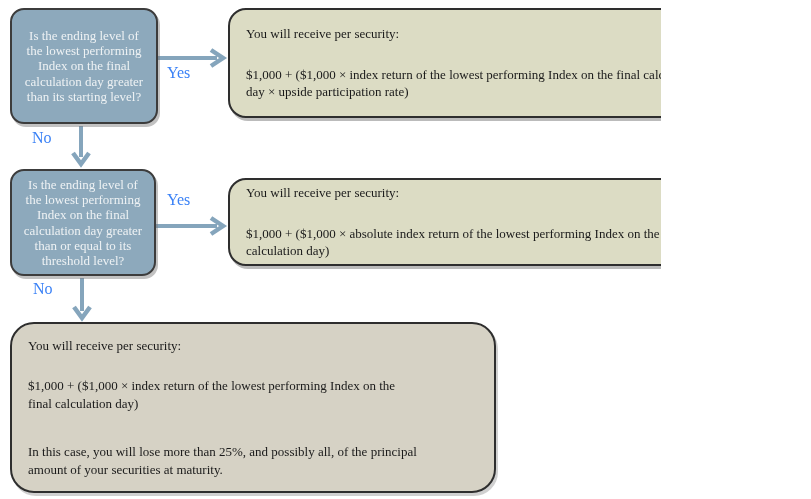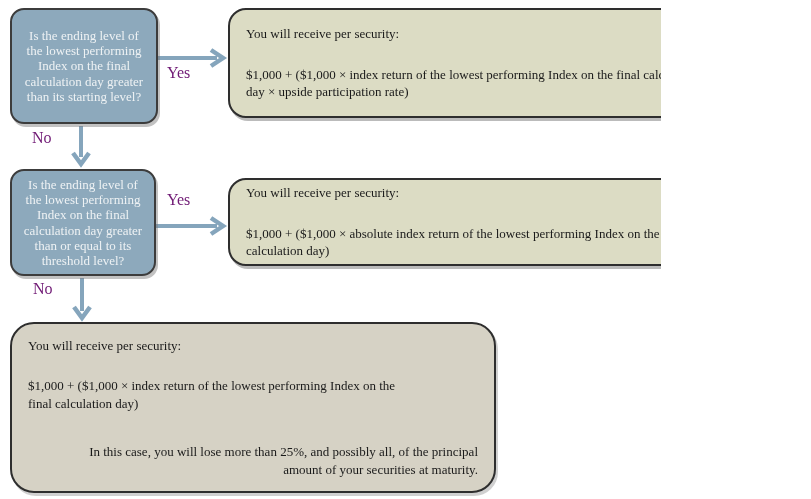--- a/index.html
+++ b/index.html
@@ -60,30 +60,30 @@
   }
   .payout-final {
     background: #d6d2c5;
     border-radius: 24px;
     box-shadow: 2px 3px 0 rgba(120,120,120,0.35);
   }
   .pre {
     white-space: pre-line;
     margin: 0;
   }
-  .note-gap { margin-top: 8px; text-align: right; }
+  .note-gap { margin-top: 8px; }
   .q1 { left: 10px;  top: 8px;   width: 148px; height: 116px; }
   .p1 { left: 228px; top: 8px;   width: 575px; height: 110px; }
   .q2 { left: 10px;  top: 169px; width: 146px; height: 107px; }
   .p2 { left: 228px; top: 178px; width: 575px; height: 88px;  }
   .p3 { left: 10px;  top: 322px; width: 486px; height: 171px; }
   .branch-label {
     position: absolute;
     font-size: 16px;
-    color: #701a75;
+    color: #3b82f6;
   }
   .yes1 { left: 167px; top: 64px;  }
   .no1  { left: 32px;  top: 129px; }
   .yes2 { left: 167px; top: 191px; }
   .no2  { left: 33px;  top: 280px; }
 </style>
 </head>
 <body>
 
 <div class="canvas">

